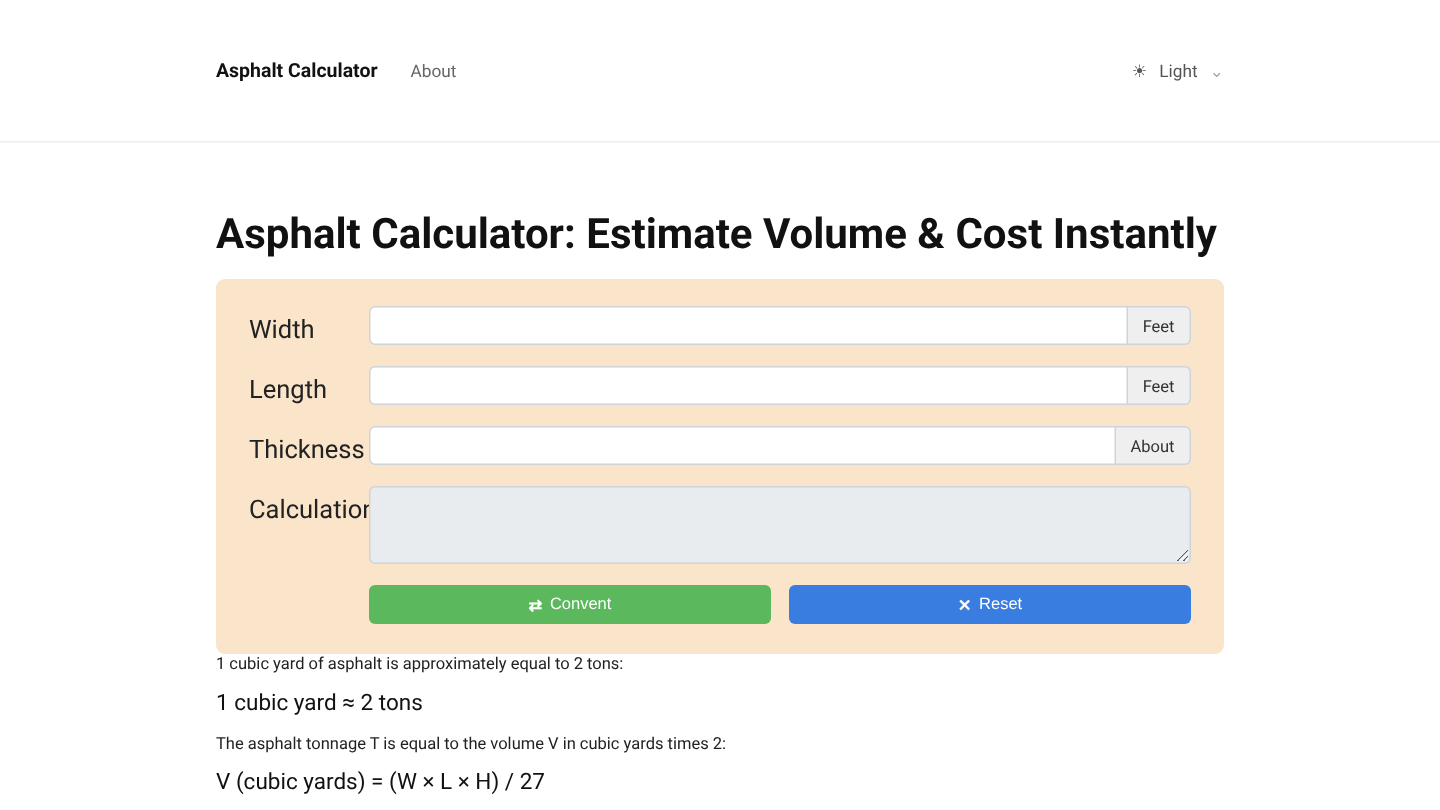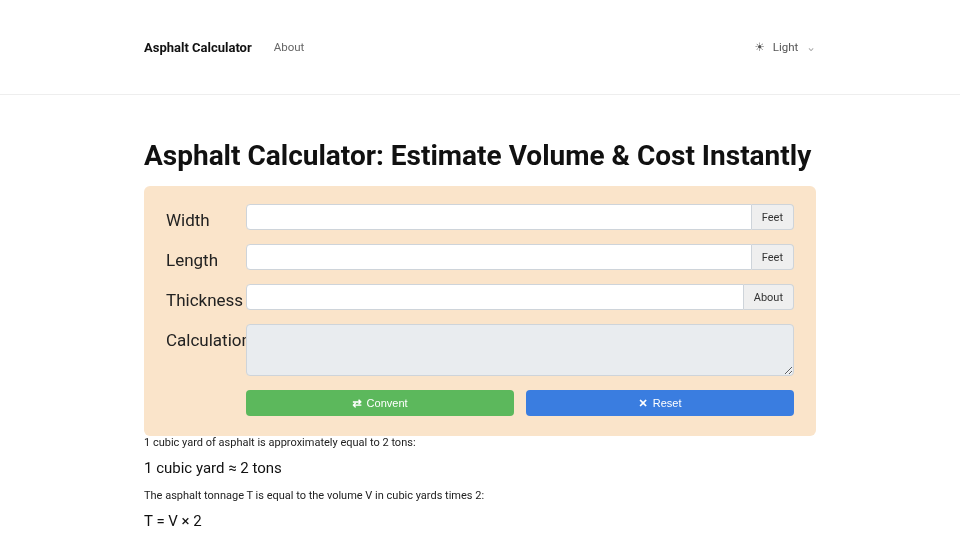--- a/index.html
+++ b/index.html
@@ -210,16 +210,15 @@
         <span>Reset</span>
       </button>
     </div>
 
   </div>
 
 
   <p class="para">1 cubic yard of asphalt is approximately equal to 2 tons:</p>
   <p class="formula">1 cubic yard ≈ 2 tons</p>
   <p class="para">The asphalt tonnage T is equal to the volume V in cubic yards times 2:</p>
-  <p class="formula">T = V × 2</p>
   <p class="formula">V (cubic yards) = (W × L × H) / 27</p>
 
 </div>
 
 </body></html>

